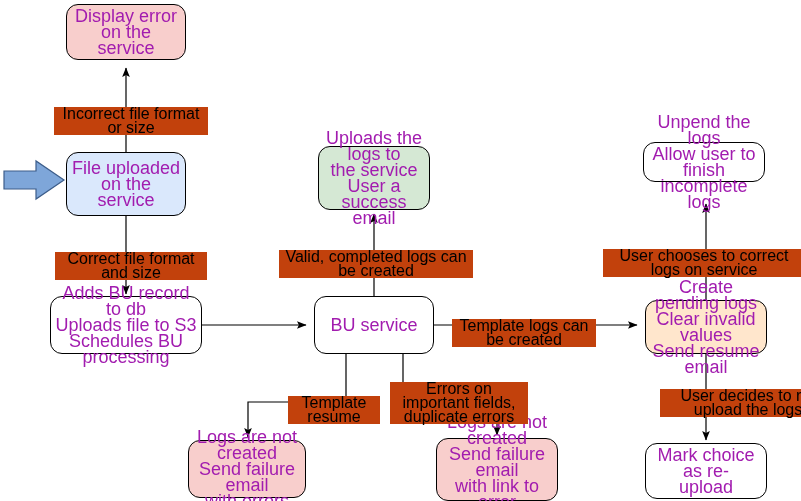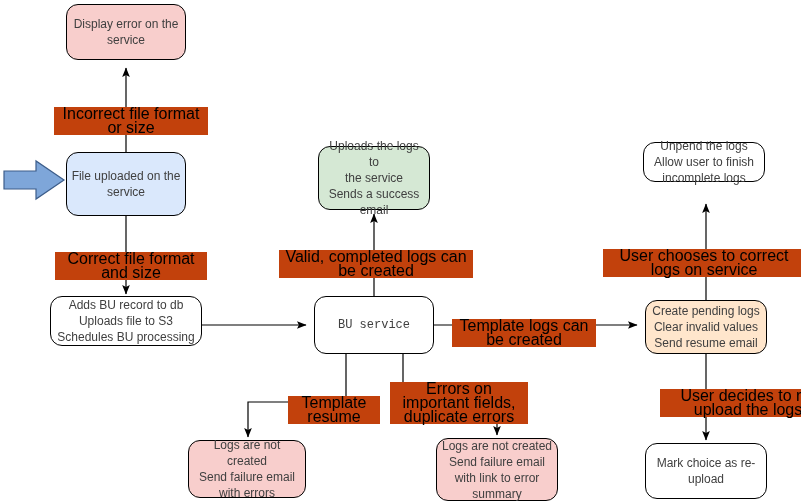--- a/index.html
+++ b/index.html
@@ -23,23 +23,23 @@
   }
   .node {
     position: absolute;
     box-sizing: border-box;
     border: 1px solid #000000;
     border-radius: 12px;
     display: flex;
     align-items: center;
     justify-content: center;
     text-align: center;
-    font-size: 12px;
+    font-size: 18px;
     line-height: 16px;
-    color: #404040;
+    color: #a21caf;
     white-space: pre-line;
     padding: 2px 4px;
   }
   .edge-label {
     position: absolute;
     font-size: 16px;
     line-height: 14px;
     color: #000000;
     text-align: center;
     white-space: pre-line;
@@ -70,28 +70,28 @@
         <path d="M403,354 L403,407 L497,407 L497,435" fill="none" stroke="#000000" stroke-width="1.2" marker-end="url(#arrowhead)"></path>
       </g>
     <polygon id="input-arrow-shape" stroke-width="1.2" stroke-linejoin="miter" points="4,171 36,171 36,161 64,180 36,199 36,189 4,189" fill="#7ea6d9" stroke="#3c5d8a"></polygon>
   </svg>
 
   <div id="nodes-layer">
       <div class="node" style="left: 66px; top: 4px; width: 120px; height: 56px; background: rgb(248, 206, 204); border-color: rgb(0, 0, 0);">Display error on the
 service</div>
       <div class="node" style="left: 66px; top: 152px; width: 120px; height: 64px; background: rgb(218, 232, 252); border-color: rgb(0, 0, 0);">File uploaded on the
 service</div>
-      <div class="node" style="left: 50px; top: 296px; width: 152px; height: 50px; background: rgb(255, 255, 255); border-color: rgb(0, 0, 0);">Adds BU record to db
+      <div class="node" style="left: 50px; top: 296px; width: 152px; height: 58px; background: rgb(255, 255, 255); border-color: rgb(0, 0, 0);">Adds BU record to db
 Uploads file to S3
 Schedules BU processing</div>
       <div class="node" style="left: 318px; top: 146px; width: 112px; height: 64px; background: rgb(213, 232, 212); border-color: rgb(0, 0, 0);">Uploads the logs to
 the service
-Sends a success
+User a success
 email</div>
-      <div class="node" style="left: 314px; top: 296px; width: 120px; height: 58px; background: rgb(255, 255, 255); border-color: rgb(0, 0, 0); font-family: Liberation Mono, monospace;">BU service</div>
+      <div class="node" style="left: 314px; top: 296px; width: 120px; height: 58px; background: rgb(255, 255, 255); border-color: rgb(0, 0, 0);">BU service</div>
       <div class="node" style="left: 643px; top: 142px; width: 122px; height: 40px; background: rgb(255, 255, 255); border-color: rgb(0, 0, 0);">Unpend the logs
 Allow user to finish
 incomplete logs</div>
       <div class="node" style="left: 645px; top: 300px; width: 122px; height: 54px; background: rgb(255, 230, 204); border-color: rgb(0, 0, 0);">Create pending logs
 Clear invalid values
 Send resume email</div>
       <div class="node" style="left: 645px; top: 443px; width: 122px; height: 56px; background: rgb(255, 255, 255); border-color: rgb(0, 0, 0);">Mark choice as re-
 upload</div>
       <div class="node" style="left: 188px; top: 440px; width: 118px; height: 58px; background: rgb(248, 206, 204); border-color: rgb(0, 0, 0);">Logs are not created
 Send failure email

